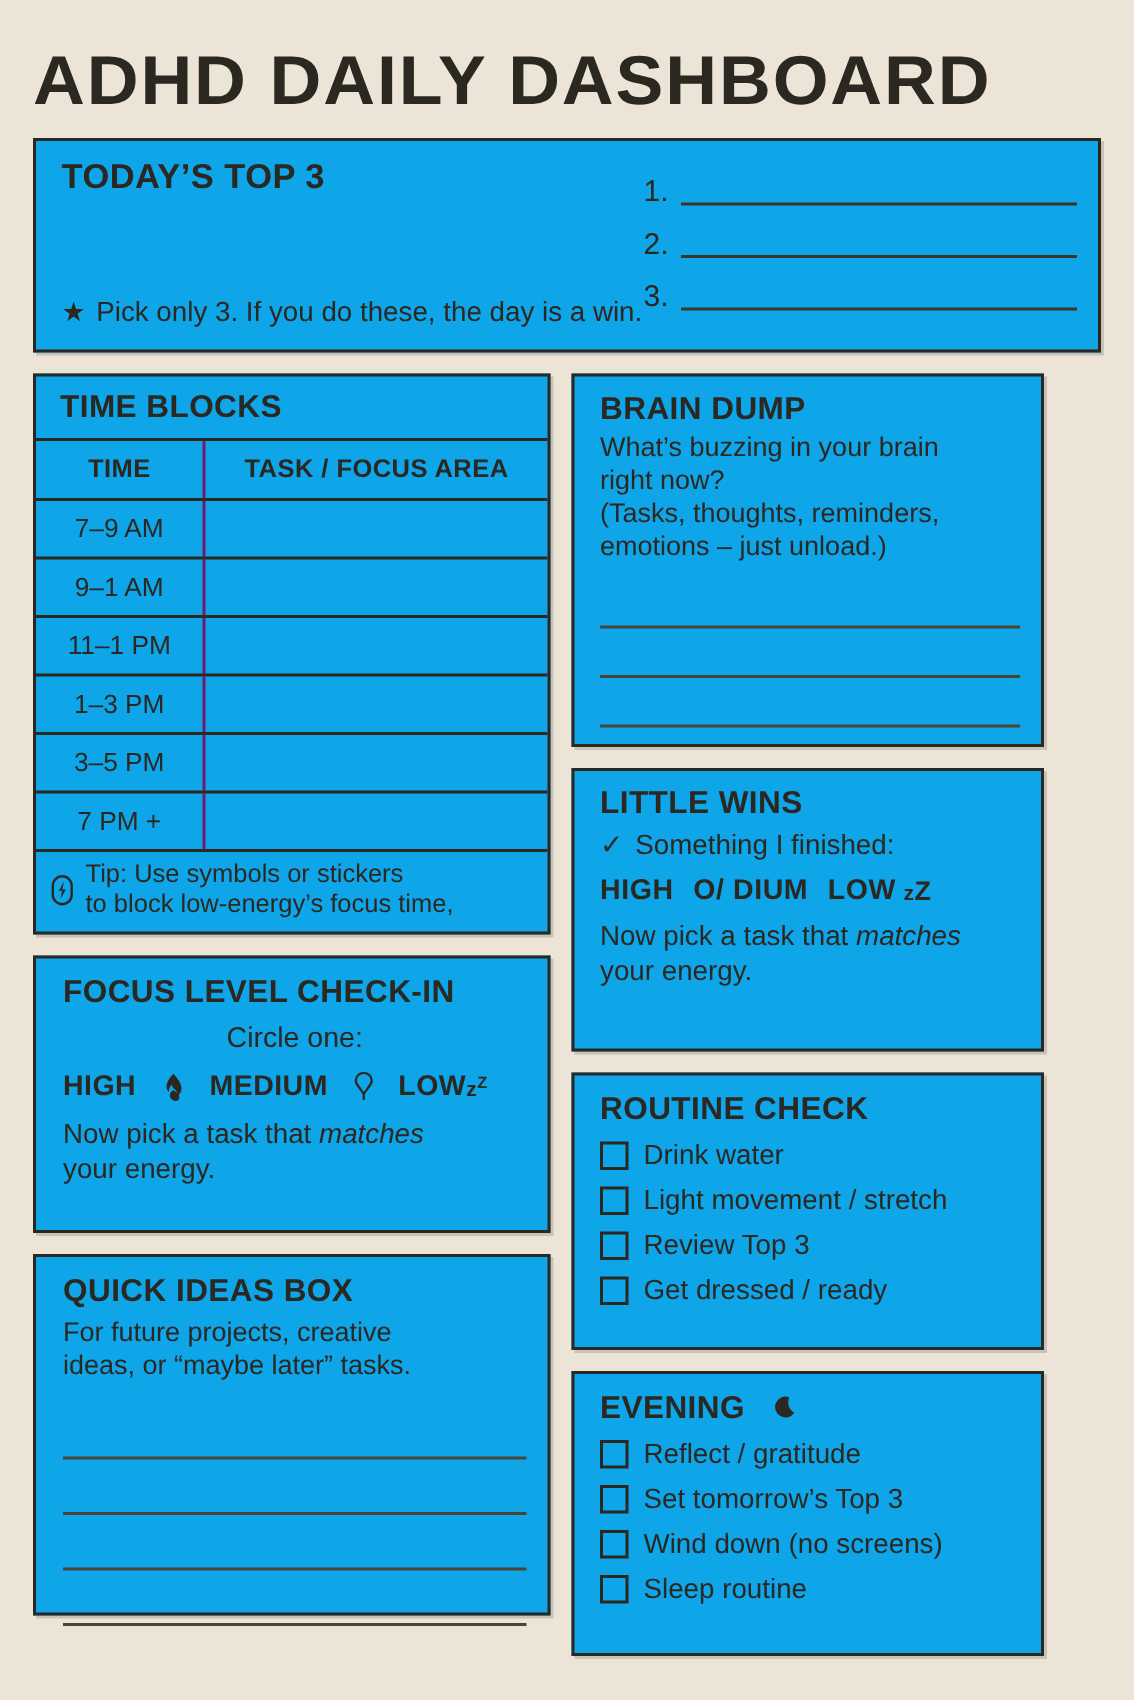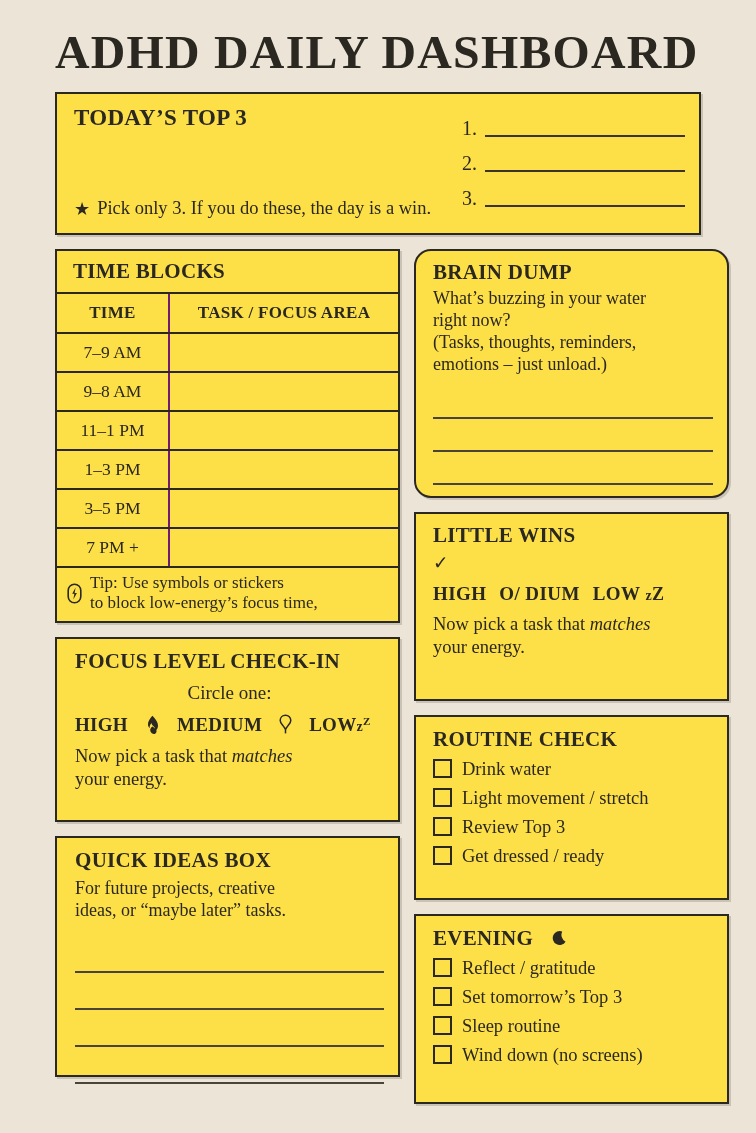--- a/index.html
+++ b/index.html
@@ -12,42 +12,41 @@
     background: #ece5d7;
     font-family: "Liberation Sans", sans-serif;
     color: #2b2721;
     overflow: hidden;
   }
   .page {
     position: relative;
     width: 756px;
     height: 929px;
     box-sizing: border-box;
-    padding: 0 55px;
-    font-family: Liberation Serif, serif;
+    padding: 0 22px;
   }
 
   
   .title {
     font-size: 46px;
     font-weight: bold;
     letter-spacing: 1.2px;
     line-height: 1;
     padding-top: 30px;
     padding-bottom: 16px;
     color: #2b2721;
     white-space: nowrap;
     transform: scaleX(1.04);
     transform-origin: left center;
   }
 
   
   .panel {
     border: 2px solid #2b2721;
-    background: #fde047;
+    background: #0ea5e9;
     box-sizing: border-box;
     box-shadow: 2px 2px 0 rgba(80,72,58,0.22);
   }
   .panel-title {
     font-size: 21px;
     font-weight: bold;
     letter-spacing: 0.3px;
     line-height: 1.1;
   }
   .body-text {
@@ -146,21 +145,20 @@
     width: 15px;
     height: 21px;
   }
 
   
   .braindump {
     padding: 10px 14px 0 17px;
     height: 249px;
     box-sizing: border-box;
     margin-bottom: 14px;
-    border-radius: 17px;
   }
   .braindump .panel-title { margin-bottom: 4px; }
   .write-lines { margin-top: 10px; }
   .write-line {
     border-bottom: 2px solid #4a4338;
     height: 31px;
   }
 
   
   .littlewins {
@@ -227,20 +225,21 @@
   
   .checkpanel {
     padding: 11px 14px 10px 17px;
     box-sizing: border-box;
     margin-bottom: 14px;
   }
   .routine { height: 185px; }
   .evening { height: 190px; margin-bottom: 0; }
   .check-item {
     display: flex;
+    align-items: center;
     gap: 10px;
     font-size: 18.5px;
     margin-top: 8px;
   }
   .box {
     width: 15px;
     height: 15px;
     border: 2px solid #2b2721;
     flex: none;
   }
@@ -292,21 +291,21 @@
               <th class="time-cell">TIME</th>
               <th>TASK / FOCUS AREA</th>
             </tr>
           </thead>
           <tbody>
             <tr>
               <td class="time-cell">7–9 AM</td>
               <td></td>
             </tr>
             <tr>
-              <td class="time-cell">9–8 AM</td>
+              <td class="time-cell">9–1 AM</td>
               <td></td>
             </tr>
             <tr>
               <td class="time-cell">11–1 PM</td>
               <td></td>
             </tr>
             <tr>
               <td class="time-cell">1–3 PM</td>
               <td></td>
             </tr>
@@ -375,36 +374,37 @@
         </div>
       </div>
 
     </div>
 
     <div class="col-right">
 
       <div class="panel braindump">
         <div class="panel-title">BRAIN DUMP</div>
         <div class="body-text">
-          <div>What’s buzzing in your water</div>
+          <div>What’s buzzing in your brain</div>
           <div>right now?</div>
           <div>(Tasks, thoughts, reminders,</div>
           <div>emotions – just unload.)</div>
         </div>
         <div class="write-lines">
           <div class="write-line"></div>
           <div class="write-line"></div>
           <div class="write-line"></div>
         </div>
       </div>
 
       <div class="panel littlewins">
         <div class="panel-title">LITTLE WINS</div>
         <div class="lw-check">
           <span>✓</span>
+          <span>Something I finished:</span>
         </div>
         <div class="energy-row">
           <span>HIGH</span>
           <span class="sep"></span>
           <span>O/ DIUM</span>
           <span class="sep"></span>
           <span>LOW</span>
           <span class="zz" style="margin-left:5px">
             <span>z</span><span class="zbig">Z</span>
           </span>
@@ -445,23 +445,23 @@
         <div class="check-item">
           <span class="box"></span>
           <span>Reflect / gratitude</span>
         </div>
         <div class="check-item">
           <span class="box"></span>
           <span>Set tomorrow’s Top 3</span>
         </div>
         <div class="check-item">
           <span class="box"></span>
+          <span>Wind down (no screens)</span>
+        </div>
+        <div class="check-item">
+          <span class="box"></span>
           <span>Sleep routine</span>
-        </div>
-        <div class="check-item">
-          <span class="box"></span>
-          <span>Wind down (no screens)</span>
         </div>
       </div>
 
     </div>
   </div>
 </div>
 
 </body></html>

